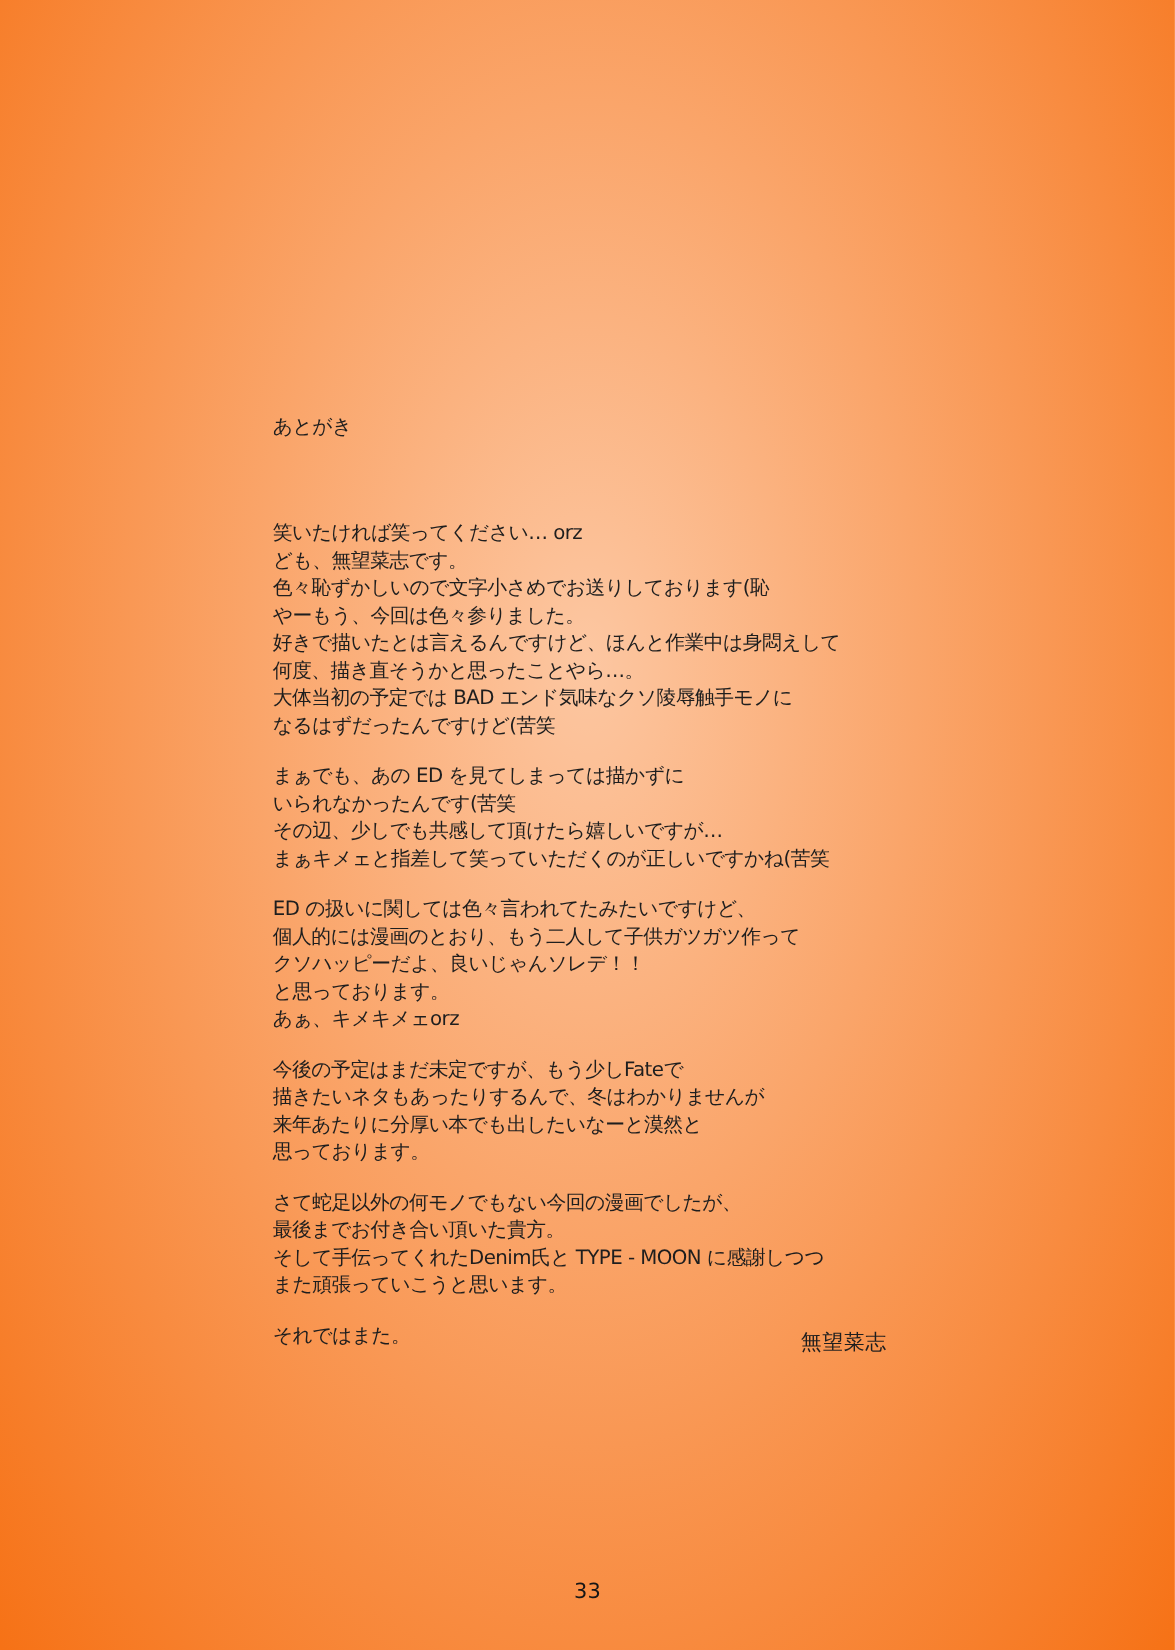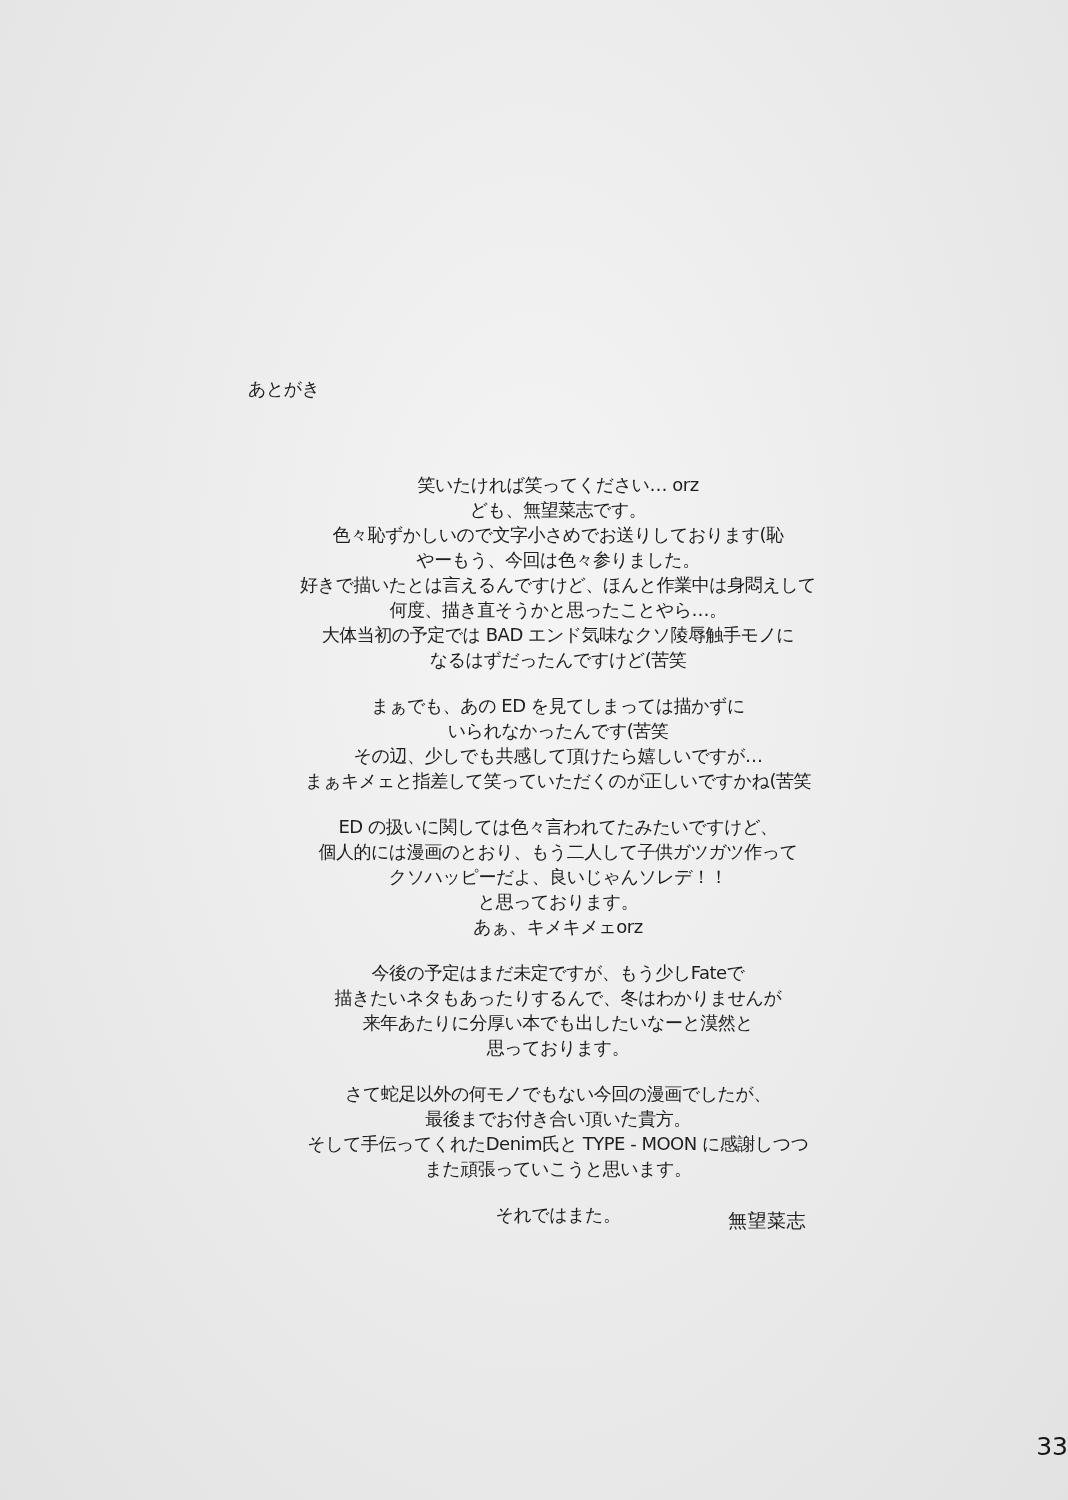--- a/index.html
+++ b/index.html
@@ -9,21 +9,21 @@
   body {
     width: 1068px;
     height: 1500px;
     position: relative;
     font-family: "DejaVu Sans", sans-serif;
     overflow: hidden;
   }
   .page {
     position: absolute;
     inset: 0;
-    background: #e5e5e5;
+    background: #f97316;
   }
   
   .scan-tone {
     position: absolute;
     inset: 0;
     background:
       radial-gradient(ellipse at 50% 40%, rgba(255,255,255,0.6) 0%, rgba(0,0,0,0.012) 100%);
     pointer-events: none;
   }
   .afterword {
@@ -41,39 +41,38 @@
     margin: 0;
     font-weight: normal;
     font-size: 18px;
     line-height: 25px;
   }
   .para {
     margin-top: 21px;
   }
   .line {
     height: 25px;
-    text-align: center;
   }
   .signature {
     position: absolute;
     left: 728px;
     top: 1208px;
     color: #1e1e1e;
     font-size: 19px;
     line-height: 25px;
     letter-spacing: 0.5px;
   }
   .page-number {
     position: absolute;
     top: 1432px;
     left: 0;
     width: 100%;
-    text-align: right;
+    text-align: center;
     color: #161616;
-    font-size: 25px;
+    font-size: 19px;
     line-height: 30px;
   }
 </style>
 </head>
 <body>
 
 <div class="page">
   <div class="scan-tone"></div>
 
   <div class="afterword">

